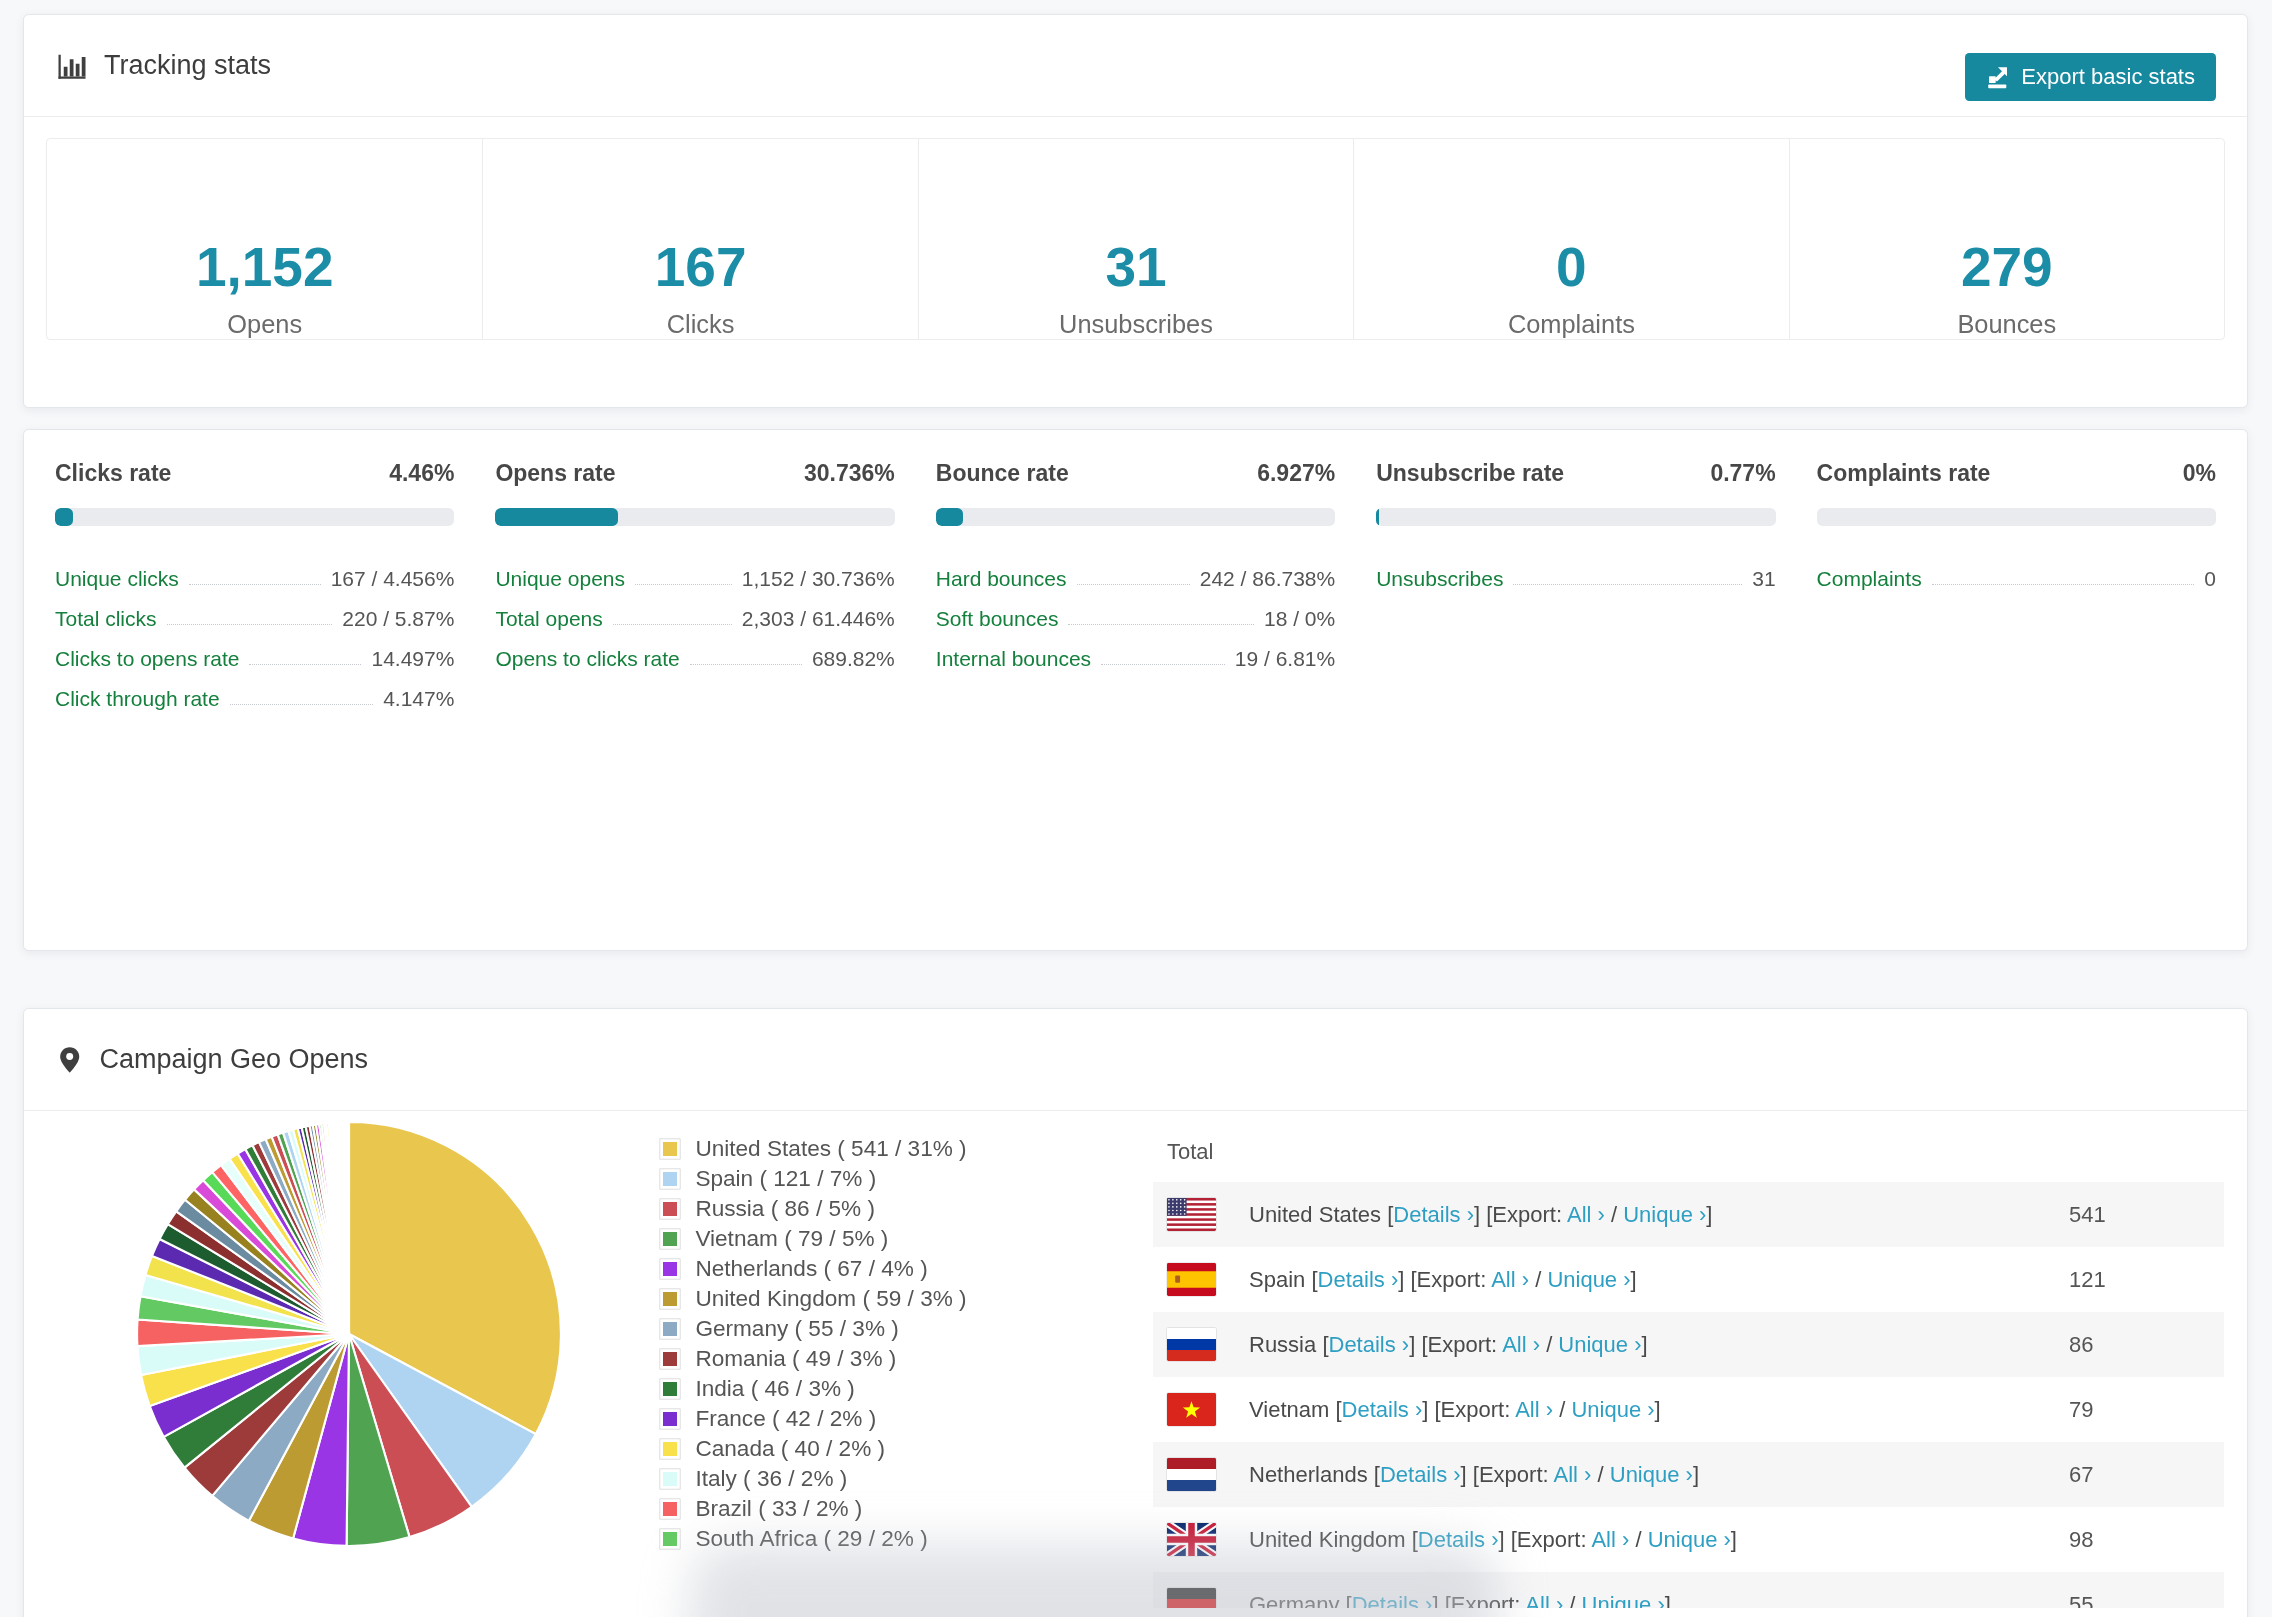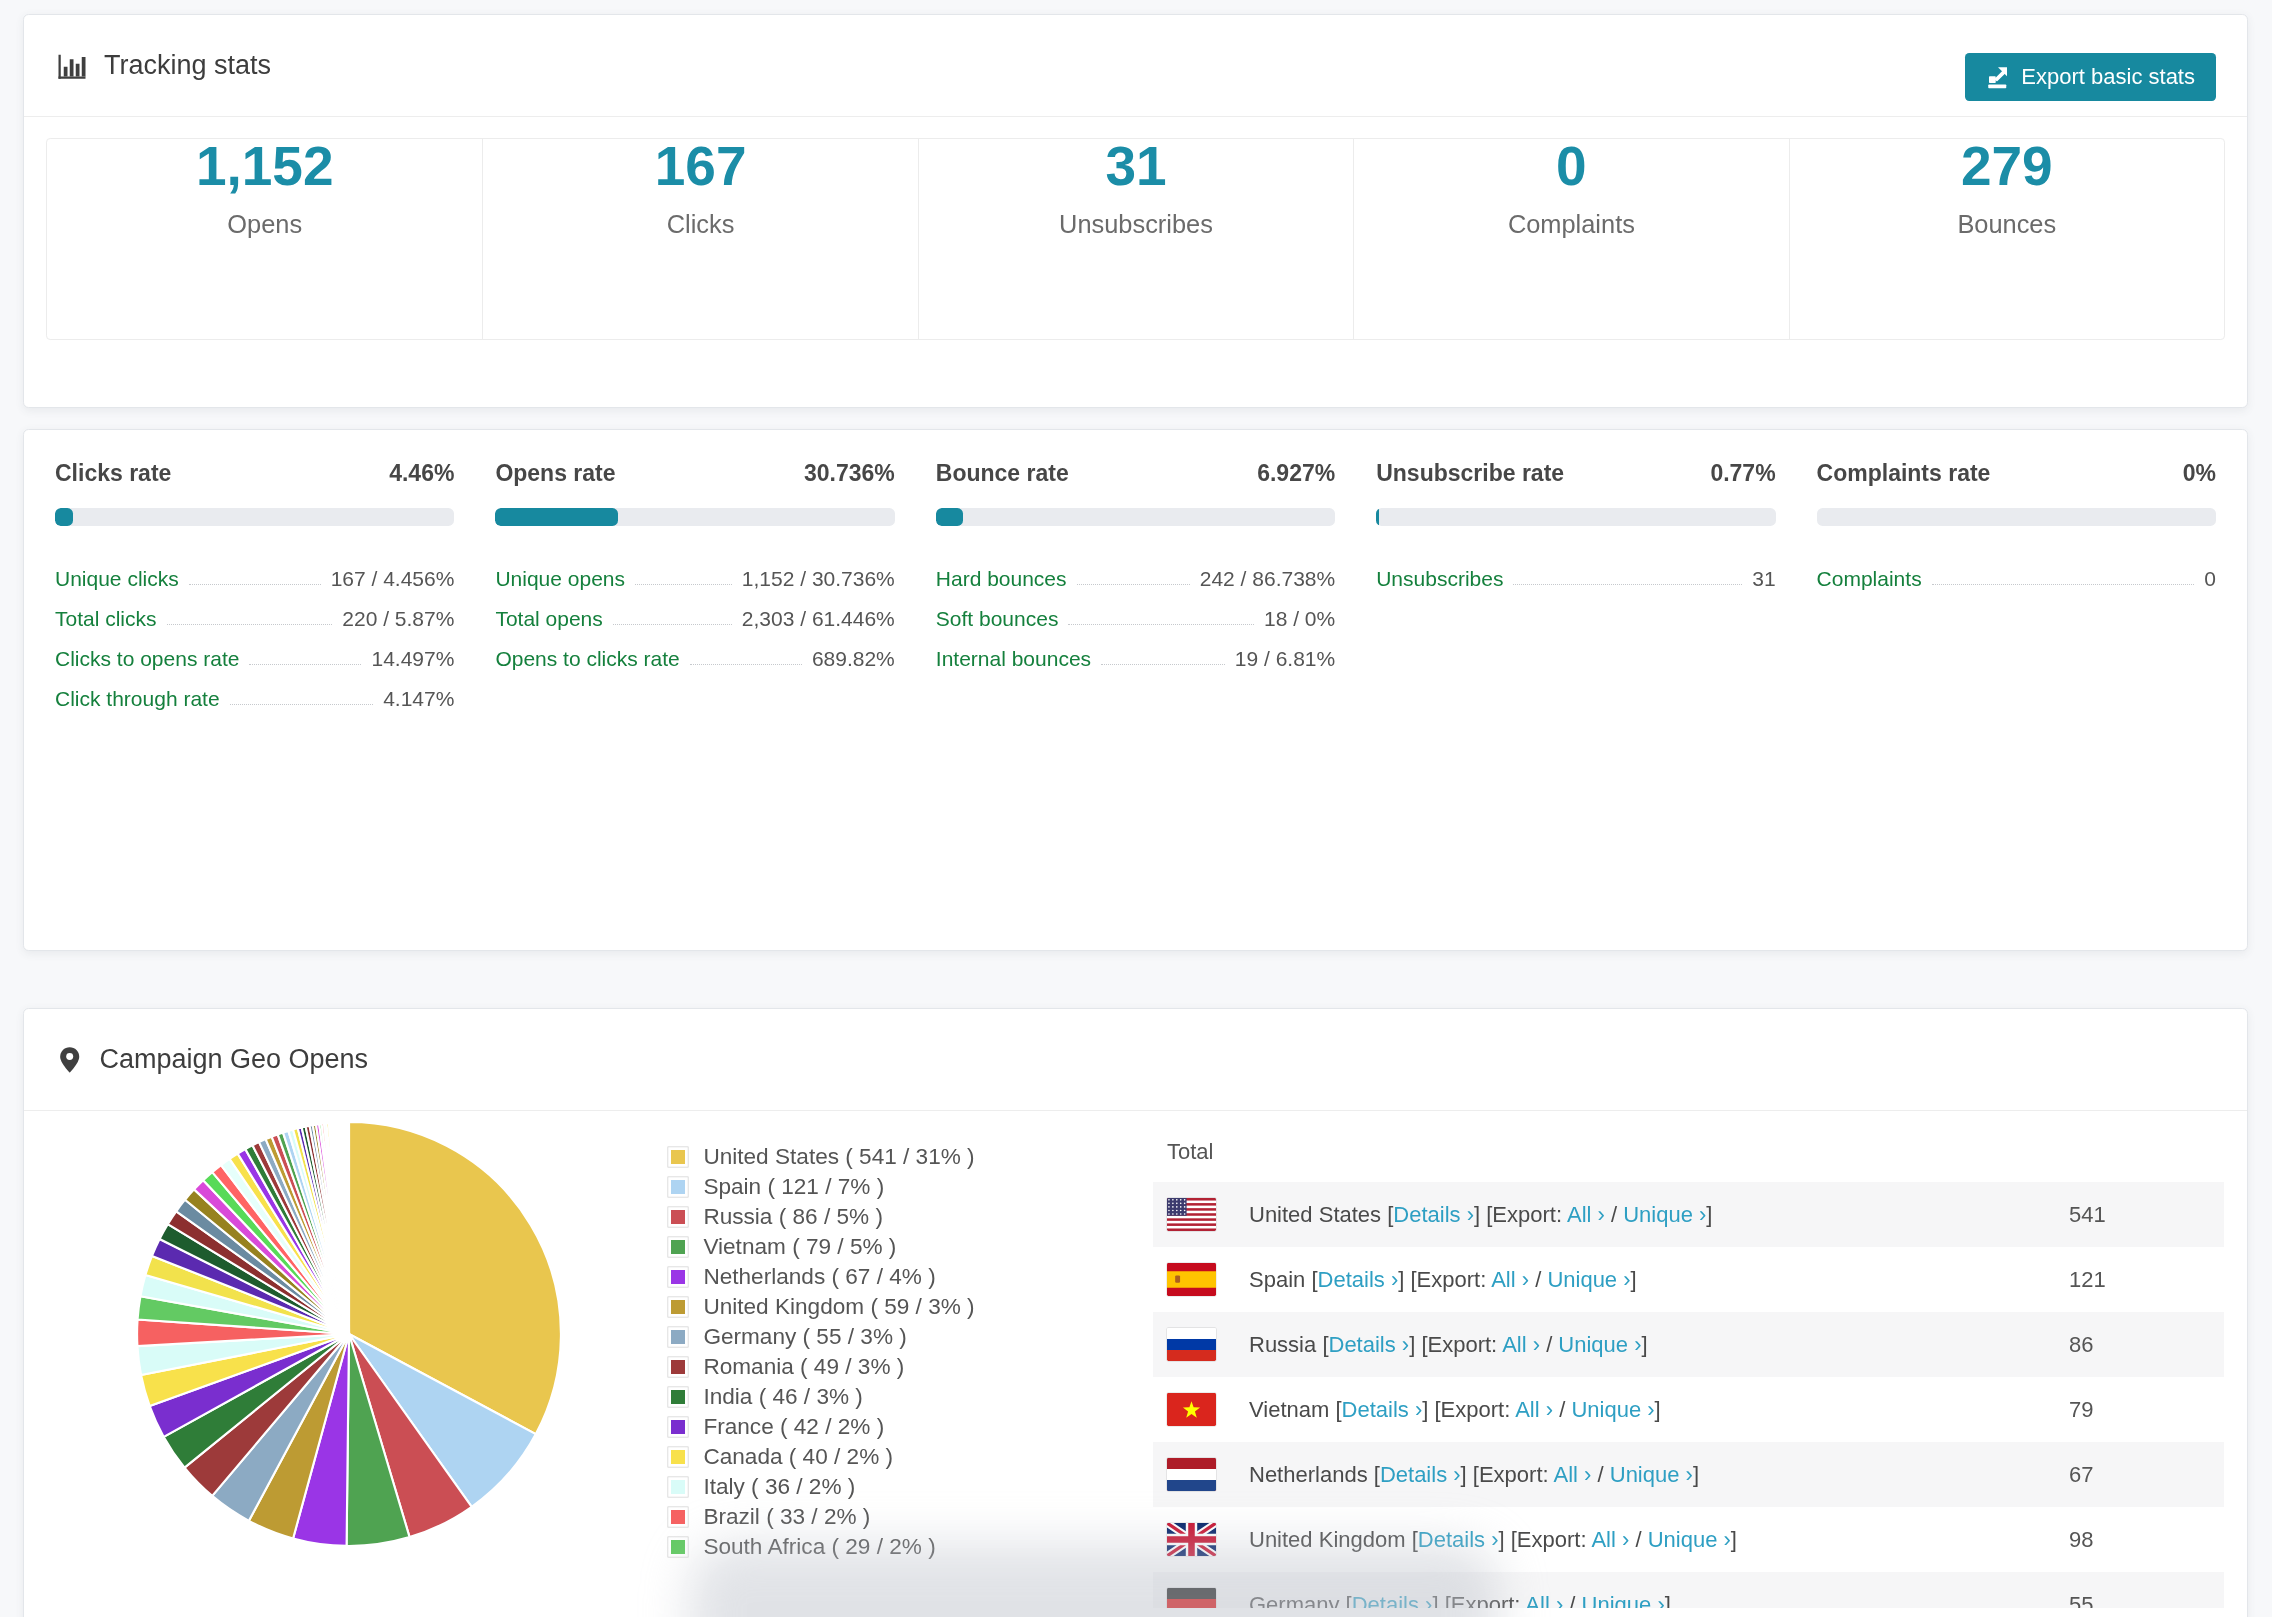--- a/index.html
+++ b/index.html
@@ -27,40 +27,40 @@
     position:absolute;top:38px;right:31px;height:48px;
     display:flex;align-items:center;gap:11.3px;
     background:#17899f;color:#fff;border:none;border-radius:4.2px;
     font-size:22px;padding:0 21px;font-family:inherit;cursor:pointer;
   }
 
   #stats-row{
     margin:21px 22px 0;display:grid;grid-template-columns:repeat(5,1fr);
     border:0.7px solid #ececec;border-radius:4.2px;height:200px;
   }
-  .stat-box{display:flex;flex-direction:column;align-items:center;justify-content:flex-start;gap:15.5px}
+  .stat-box{display:flex;flex-direction:column;align-items:center;justify-content:flex-end;gap:15.5px}
   .stat-box + .stat-box{border-left:0.7px solid #ececec}
   .stat-value{font-size:55px;font-weight:bold;color:#1b8da7;line-height:1}
   .stat-label{font-size:25.4px;color:#6b6b6b}
 
   #rates-grid{
     padding:30px 31px;display:grid;grid-template-columns:repeat(5,1fr);
     column-gap:41px;row-gap:38px;
   }
   .rate-head{display:flex;justify-content:space-between;align-items:center;margin-bottom:21px}
   .rate-title,.rate-value{font-size:23px;font-weight:bold;color:#474747}
   .bar{height:18.4px;background:#e9ebef;border-radius:5.6px;overflow:hidden;margin-bottom:24px}
   .bar-fill{height:100%;background:#17899f;border-radius:5.6px}
   .rate-row{display:flex;align-items:flex-end;height:40px;font-size:21px}
   .rate-row-label{color:#15803d;white-space:nowrap;line-height:1.1}
   .leader{flex:1;border-bottom:1.4px dotted #c6c9cd;margin:0 10px 5px}
   .rate-row-value{color:#555;white-space:nowrap;line-height:1.1}
 
   #pie-wrap{position:absolute;left:106px;top:106px;width:438px;height:438px}
-  #legend{position:absolute;left:627px;top:117px;list-style:none;margin:16px;padding:0}
+  #legend{position:absolute;left:627px;top:117px;list-style:none;margin:8px;padding:0}
   #legend li{display:flex;align-items:center;gap:14px;height:30px;font-size:22.6px;color:#555}
   .swatch{width:14px;height:14px;flex:0 0 auto;margin:4.2px;box-shadow:0 0 0 2.8px #fff,0 0 0 3.5px #cfcfcf}
 
   #geo-table{position:absolute;left:1129px;top:112px;width:1071px;font-size:22px}
   .geo-head{display:flex;align-items:center;height:61px;padding:0 14px;color:#555}
   .geo-head .h-country{flex:1;padding-left:68px}
   .geo-head .h-total{width:141px}
   #geo-rows{overflow:hidden;height:426px}
   .geo-row{display:flex;align-items:center;height:65px;padding:0 14px;box-sizing:border-box}
   .geo-row.striped{background:#f6f6f7}

